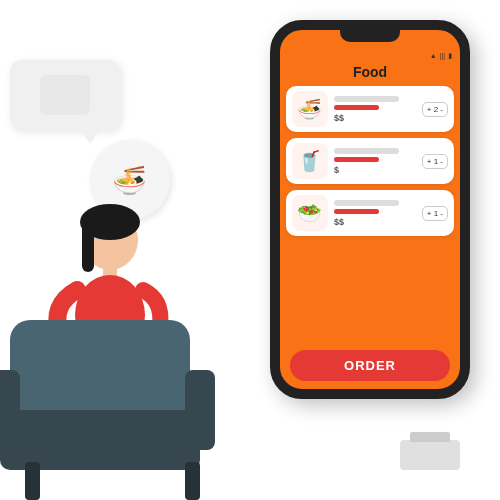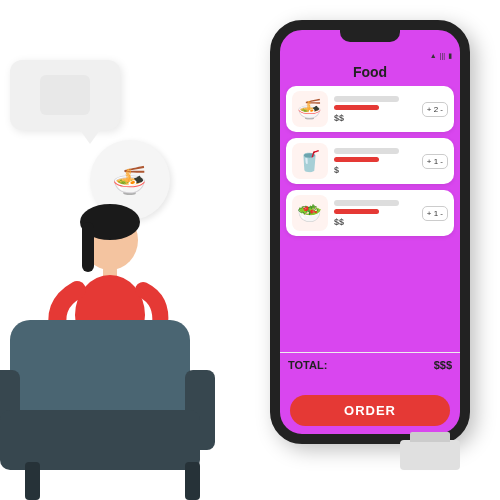--- a/index.html
+++ b/index.html
@@ -19,22 +19,22 @@
       position: relative;
       background: #fff;
     }
 
     
     .phone {
       position: absolute;
       right: 30px;
       top: 20px;
       width: 200px;
-      height: 424px;
-      background: #d946ef;
+      height: 379px;
+      background: #f97316;
       border-radius: 32px;
       border: 10px solid #222;
       box-shadow: 6px 6px 20px rgba(0,0,0,0.25);
       overflow: hidden;
       display: flex;
       flex-direction: column;
     }
 
     .phone-notch {
       width: 60px;
@@ -402,23 +402,19 @@
           <div class="food-red-bar"></div>
           <div class="food-price">$$</div>
         </div>
         <div class="food-counter">
           <span>+ 1 -</span>
         </div>
       </div>
 
     </div>
 
-    <div class="phone-total">
-      <span>TOTAL:</span>
-      <span>$$$</span>
-    </div>
 
     <div class="order-btn">ORDER</div>
   </div>
 
   <div class="delivery-box"></div>
 
 </div>
 
 </body></html>

